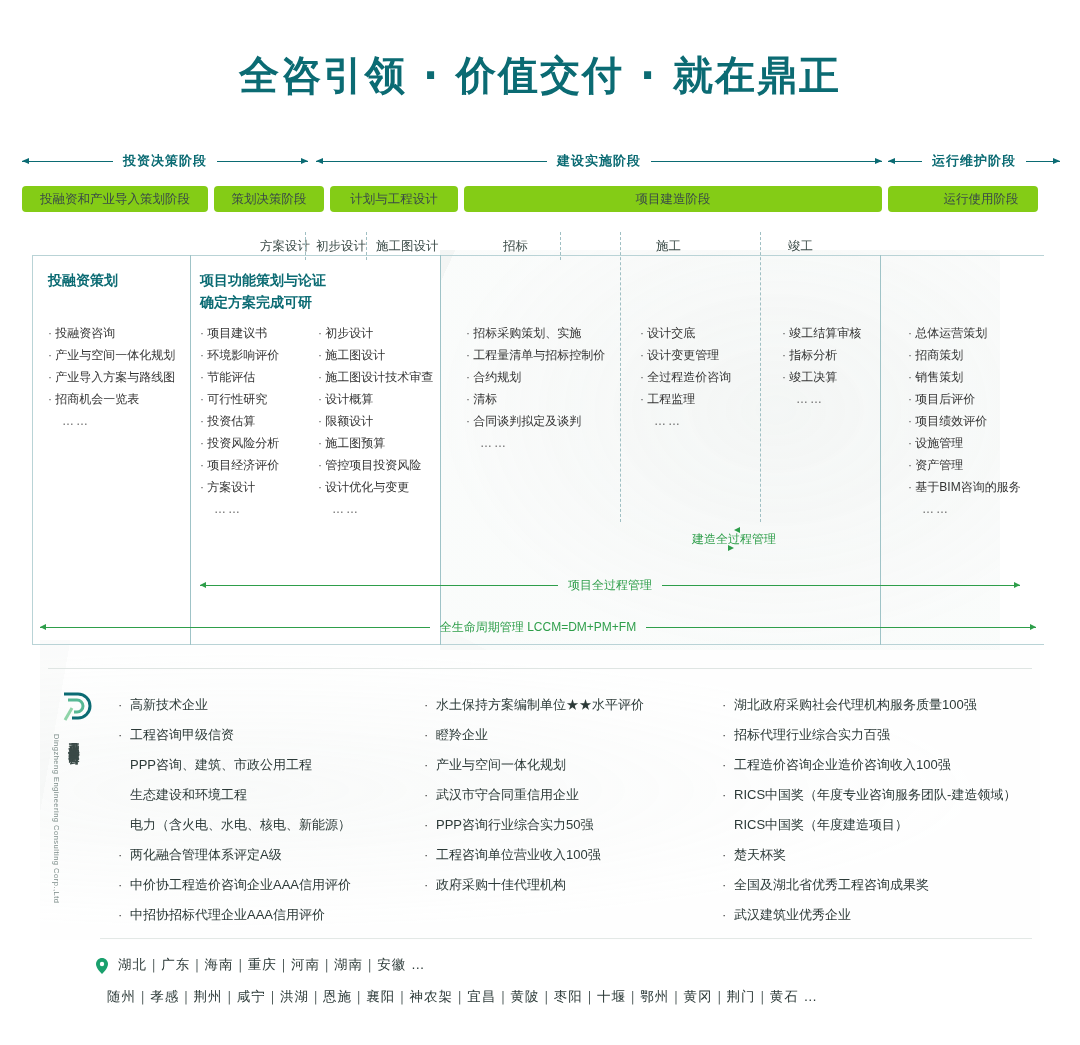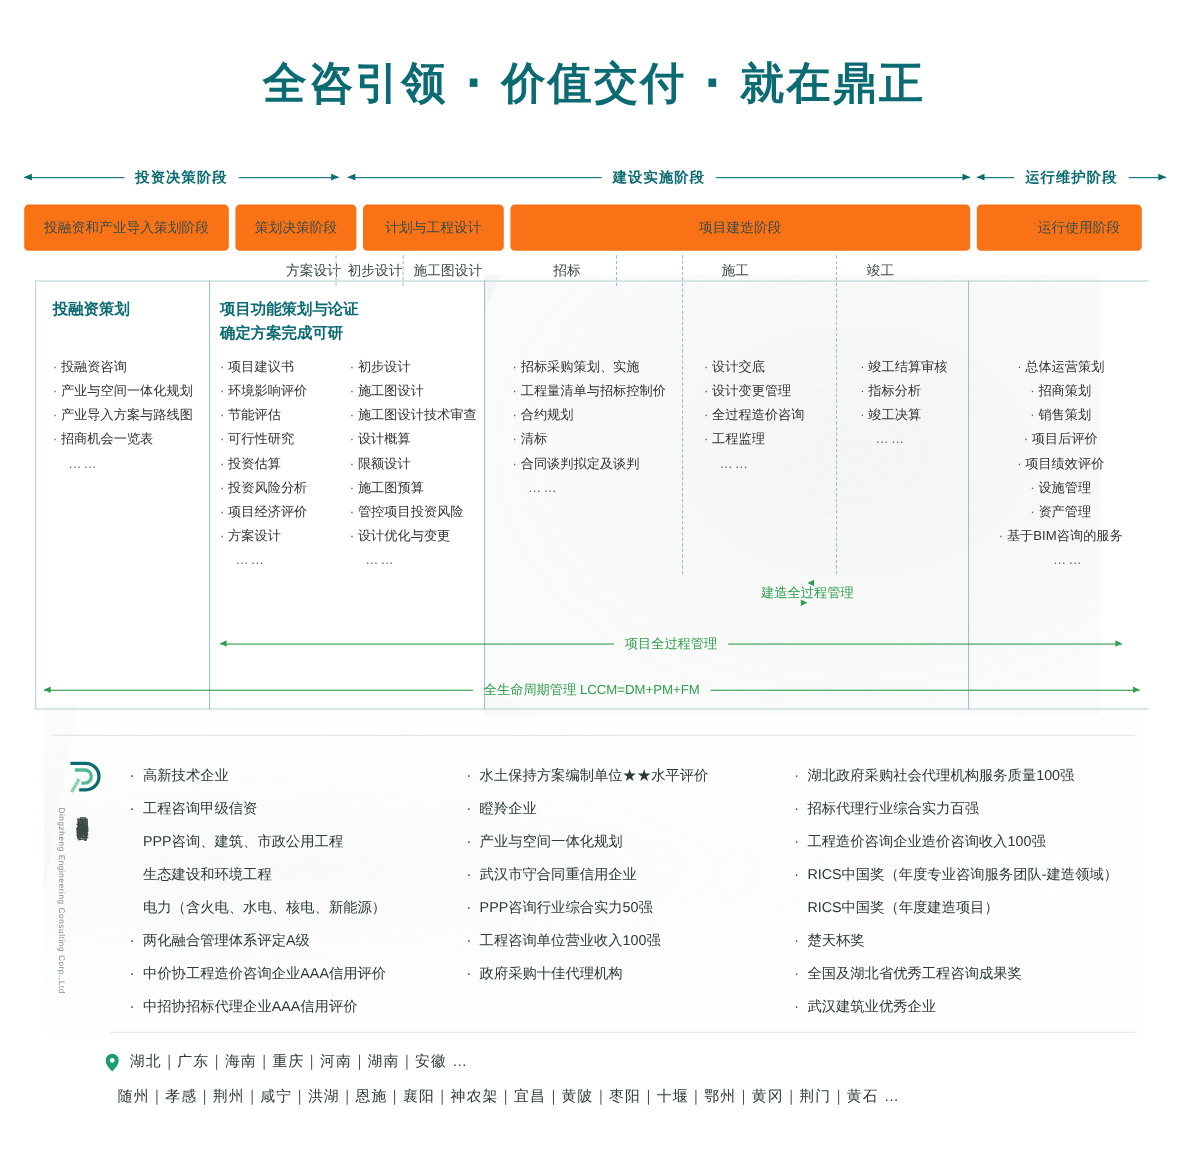--- a/index.html
+++ b/index.html
@@ -85,22 +85,22 @@
   }
   .phase-arrow .txt { padding: 0 10px; white-space: nowrap; }
 
   
   .stage-row {
     position: absolute;
     top: 186px; left: 22px; width: 1038px; height: 34px;
   }
   .stage-pill {
     position: absolute;
-    height: 42px;
-    background: #f97316;
+    height: 26px;
+    background: #84cc16;
     border-radius: 4px;
     display: flex; align-items: center; justify-content: center;
     font-size: 12.5px;
     color: #3a4a47;
     white-space: nowrap;
   }
 
   
   .substage {
     position: absolute;
@@ -318,21 +318,21 @@
     <div class="noDot ellip">……</div>
   </div>
 
   <div class="bullets" style="left:782px; top:322px;">
     <div>竣工结算审核</div>
     <div>指标分析</div>
     <div>竣工决算</div>
     <div class="noDot ellip">……</div>
   </div>
 
-  <div class="bullets" style="left:908px; top:322px;text-align:center;">
+  <div class="bullets" style="left:908px; top:322px;">
     <div>总体运营策划</div>
     <div>招商策划</div>
     <div>销售策划</div>
     <div>项目后评价</div>
     <div>项目绩效评价</div>
     <div>设施管理</div>
     <div>资产管理</div>
     <div>基于BIM咨询的服务</div>
     <div class="noDot ellip">……</div>
   </div>

